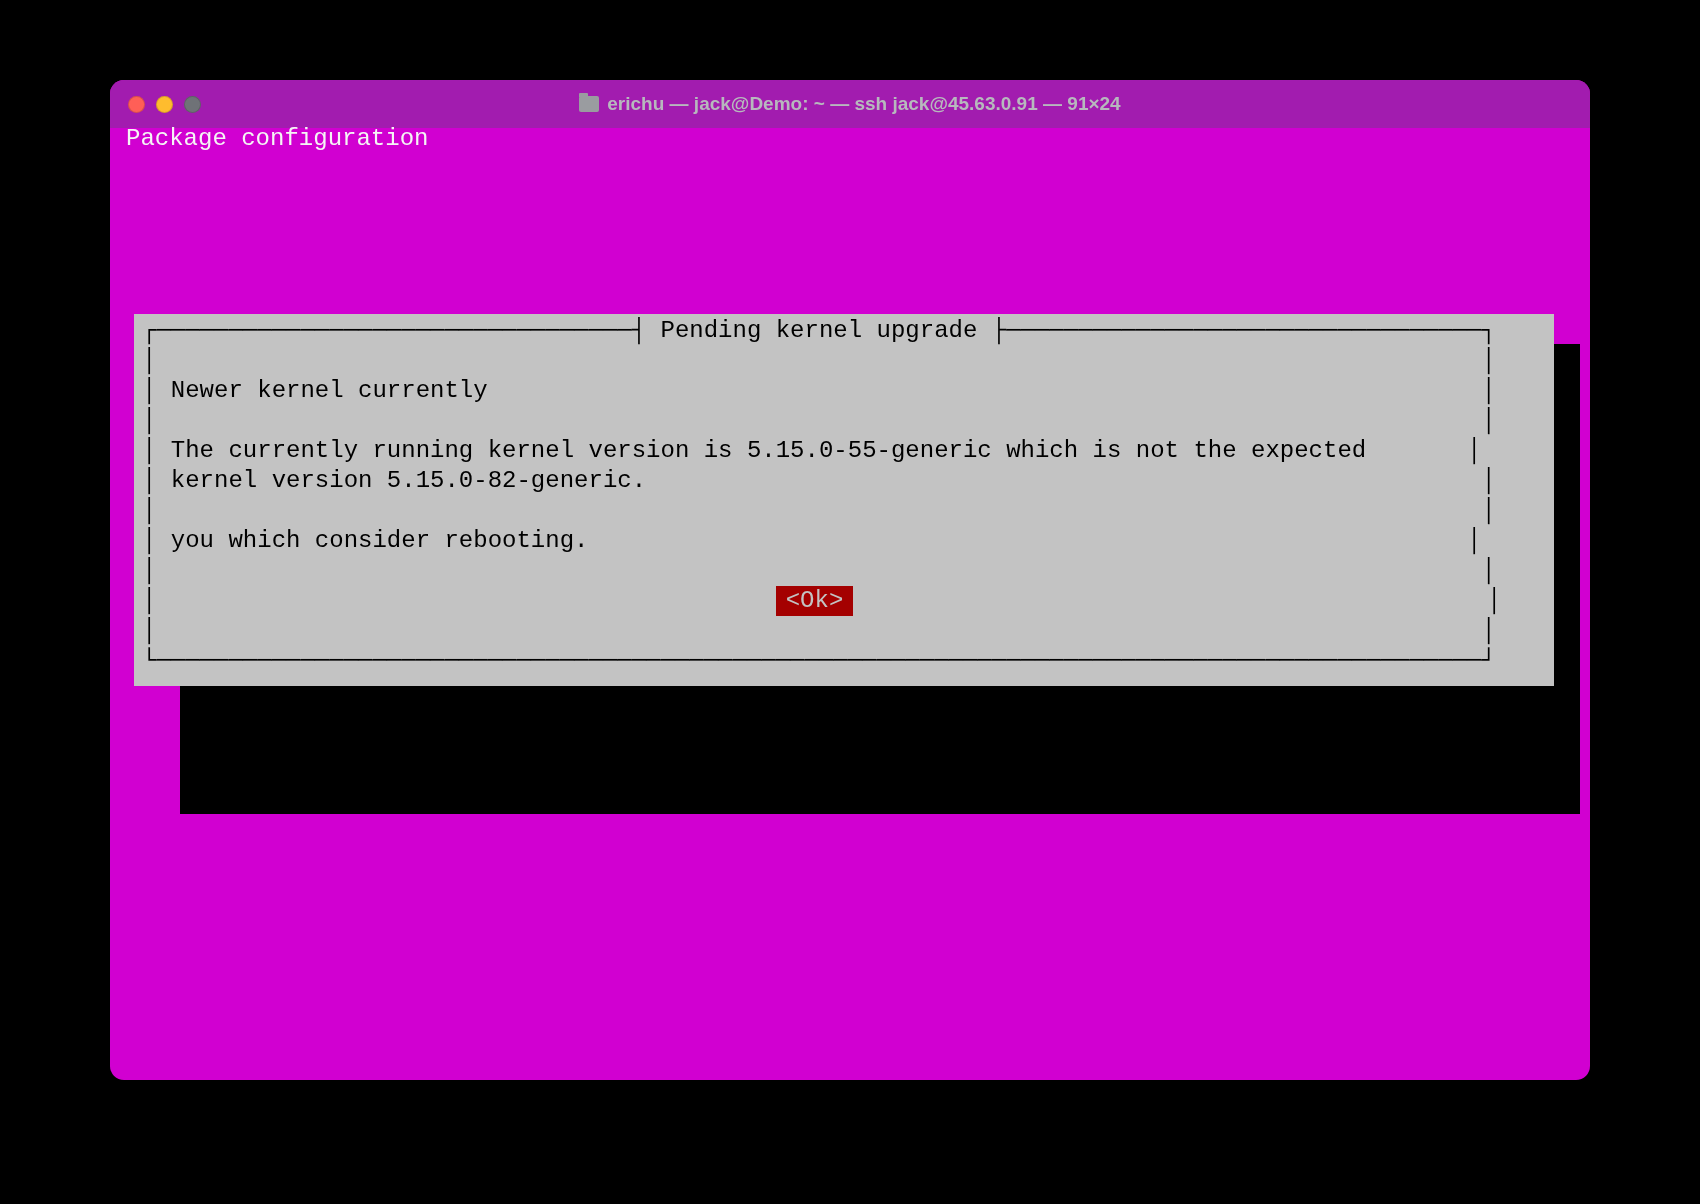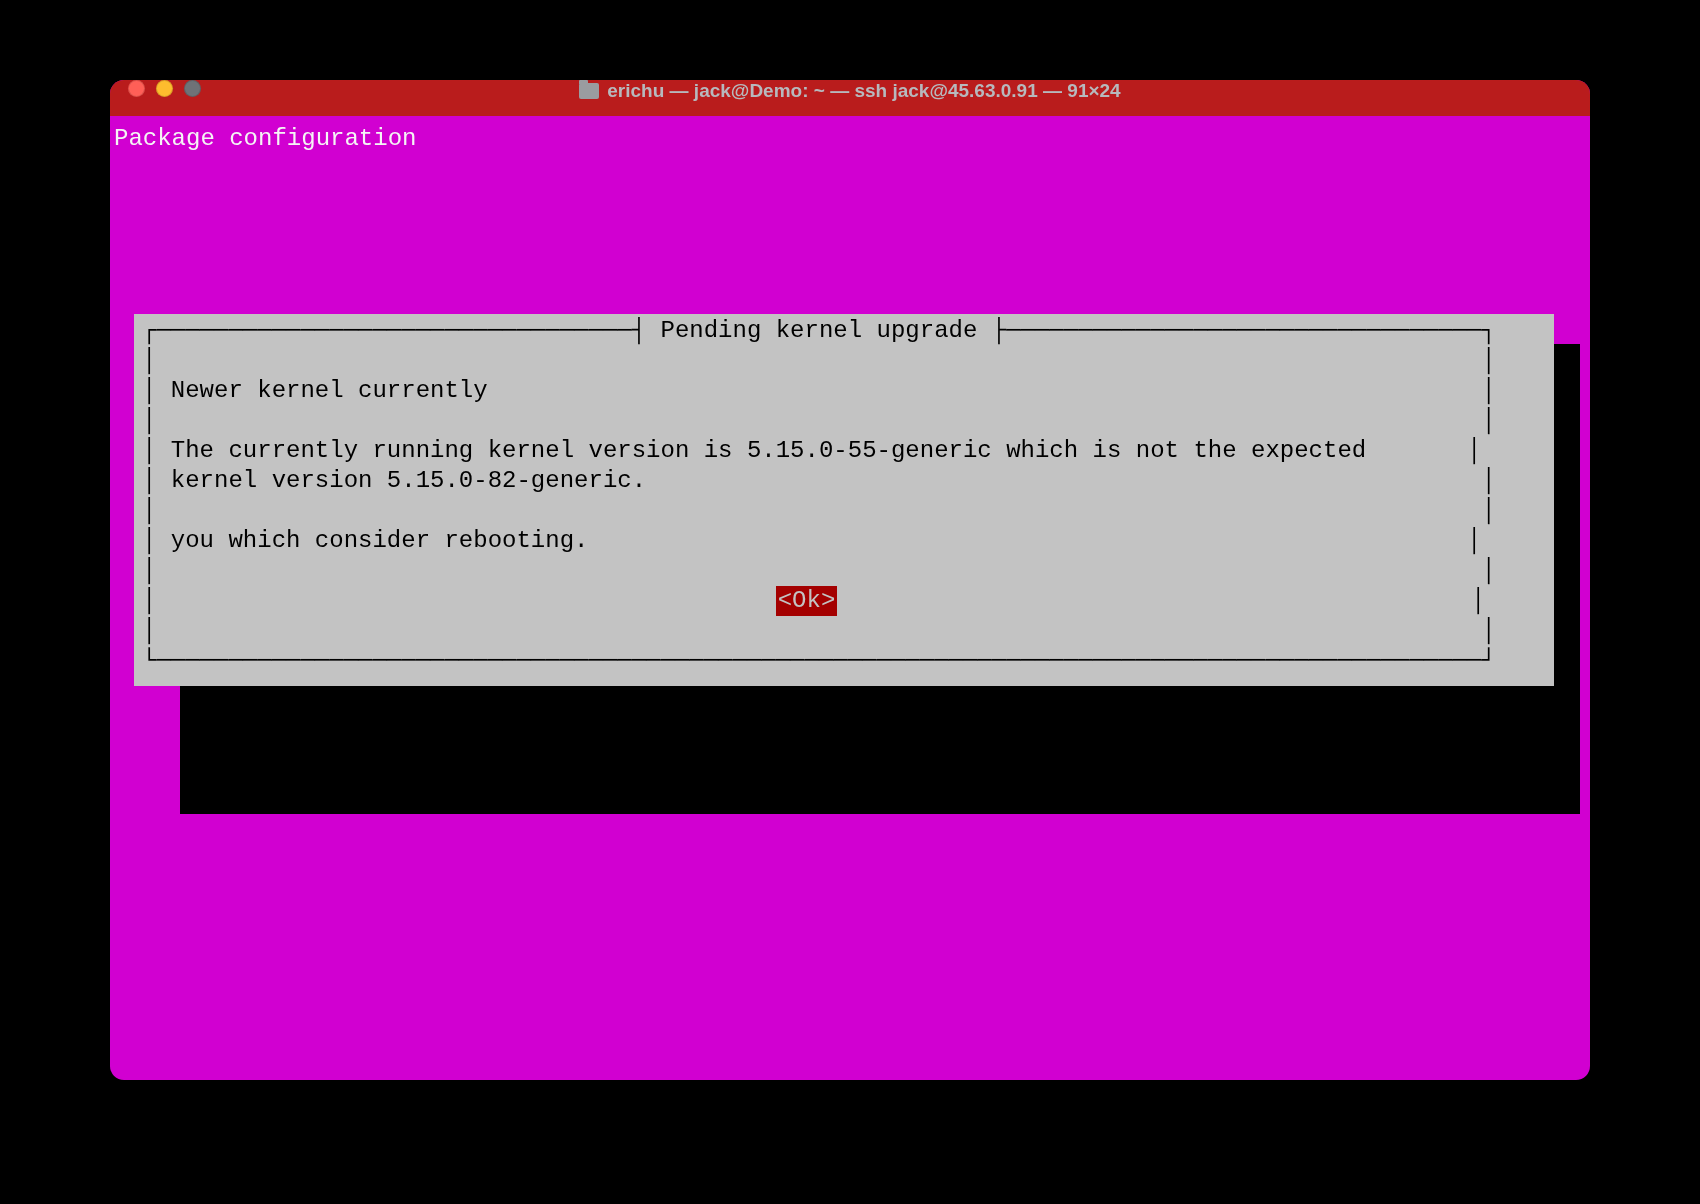--- a/index.html
+++ b/index.html
@@ -12,23 +12,24 @@
   .window {
     position:absolute;
     left:110px; top:80px;
     width:1480px; height:1000px;
     background:#d100d1;
     border-radius:14px;
     overflow:hidden;
     box-shadow:0 0 0 1px rgba(0,0,0,0.4);
   }
   .titlebar {
-    height:36px;
-    background:#b91c1c;
+    height:48px;
+    background:#a21caf;
     display:flex;
+    align-items:center;
     padding:0 18px;
     position:relative;
   }
   .traffic { display:flex; gap:11px; }
   .traffic .dot { width:17px; height:17px; border-radius:50%; }
   .dot.red { background:#ff5f57; box-shadow: inset 0 0 0 1px rgba(0,0,0,0.15);}
   .dot.yellow { background:#febc2e; box-shadow: inset 0 0 0 1px rgba(0,0,0,0.15);}
   .dot.green { background:#6f7277; box-shadow: inset 0 0 0 1px rgba(0,0,0,0.15);}
   .title {
     position:absolute; left:0; right:0;
@@ -53,21 +54,21 @@
     position:absolute; left:0; top:44px; right:0; bottom:0;
   }
   .row {
     font-size:24px;
     line-height:30px;
     white-space:pre;
     color:#000;
   }
   .pkg-label {
     color:#f5f5f5;
-    padding-left:4px;
+    padding-left:16px;
     font-family:Liberation Mono, monospace;
   }
   
   .dialog-wrap {
     position:absolute;
     left:24px; top:190px;
     width:1420px;
   }
   .dialog-shadow {
     position:absolute;
@@ -86,21 +87,21 @@
     line-height:30px;
     color:#000;
     white-space:pre;
     font-family:inherit;
   }
   .dlg-title { color:#000000; }
   .ok {
     display:inline-block;
     background:#a40000;
     color:#c3c3c3;
-    padding:0 2px;
+    padding:0 10px;
   }
 </style>
 </head>
 <body>
 
 <div class="window">
   <div class="titlebar">
     <div class="traffic">
       <div class="dot red"></div>
       <div class="dot yellow"></div>

